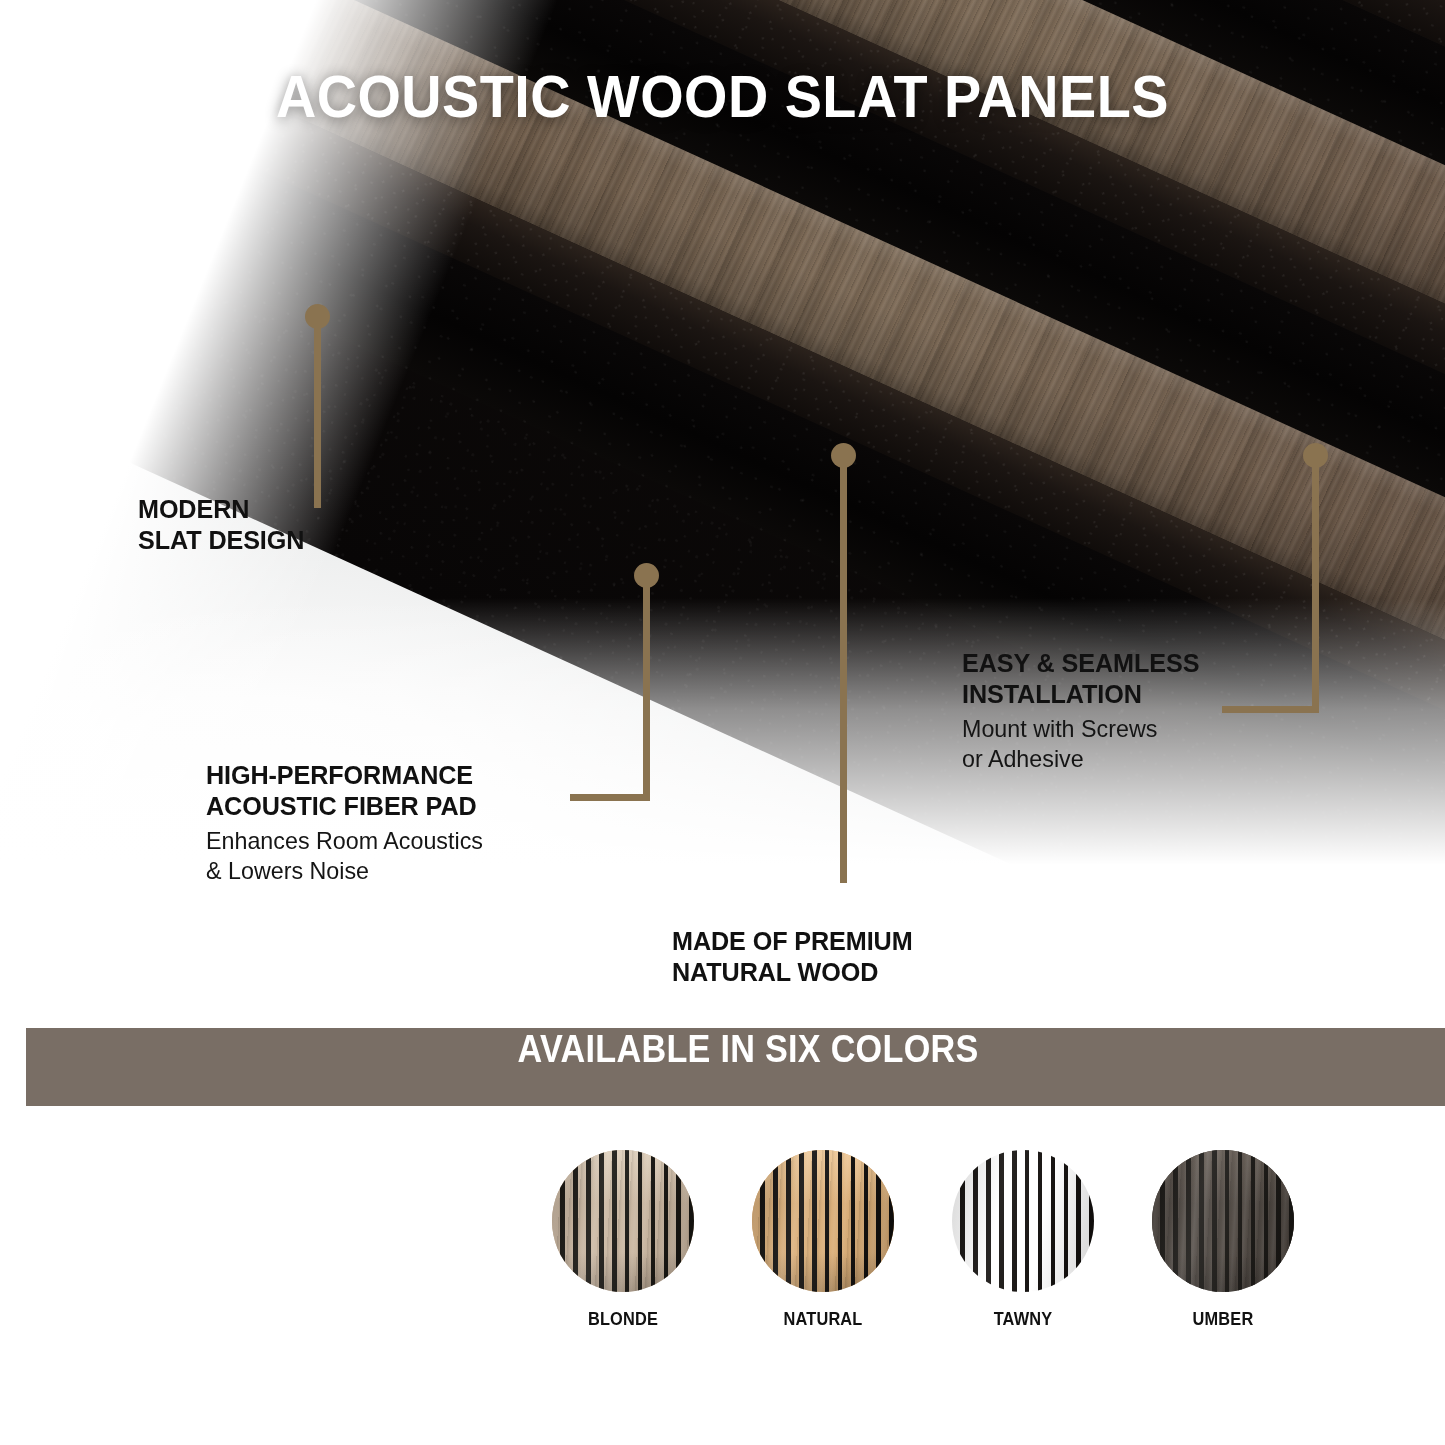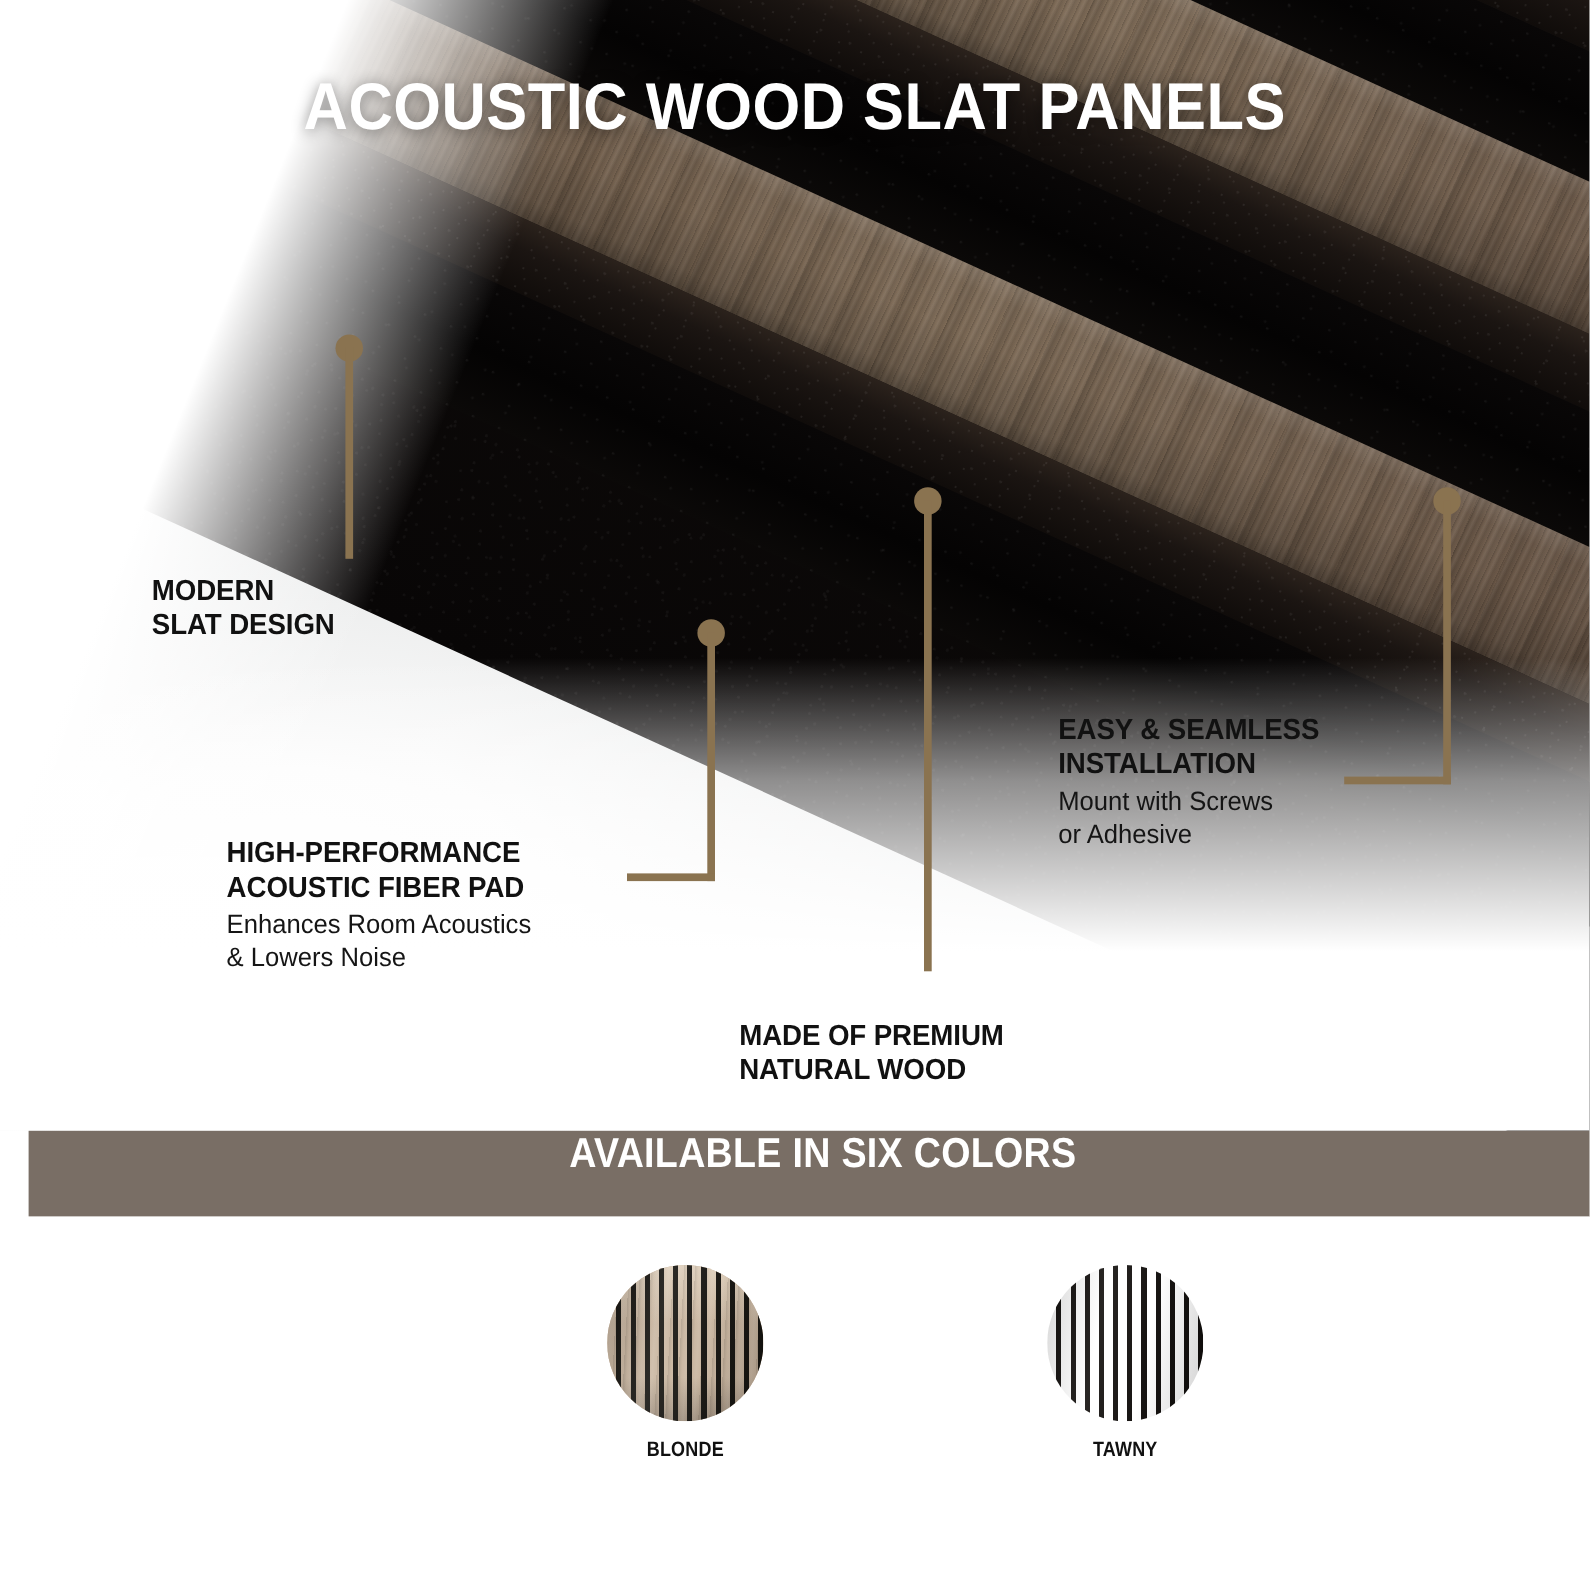--- a/index.html
+++ b/index.html
@@ -228,21 +228,21 @@
   <div class="dot" style="left:831px; top:443px;"></div>
   <div class="v" style="left:840px; top:455px; height:428px;"></div>
 </div>
 
 <div class="leader">
   <div class="dot" style="left:1303px; top:443px;"></div>
   <div class="v" style="left:1312px; top:455px; height:258px;"></div>
   <div class="h" style="left:1222px; top:706px; width:97px;"></div>
 </div>
 
-<div class="callout" style="left:138px; top:494px; width:330px;margin-top:27px;">
+<div class="callout" style="left:138px; top:494px; width:330px;">
   <div class="c-title">MODERN
 SLAT DESIGN</div>
 </div>
 
 <div class="callout" style="left:206px; top:760px; width:390px;">
   <div class="c-title">HIGH-PERFORMANCE
 ACOUSTIC FIBER PAD</div>
   <div class="c-sub">Enhances Room Acoustics
 &amp; Lowers Noise</div>
 </div>
@@ -269,24 +269,40 @@
 
   <div class="swatch" style="left:552px;">
     <div class="disc">
       <div class="grain" style="background: repeating-linear-gradient(93deg, rgba(0, 0, 0, 0.1) 0px, rgba(0, 0, 0, 0) 3px, rgba(255, 255, 255, 0.07) 6px, rgba(0, 0, 0, 0) 10px), linear-gradient(rgb(221, 205, 185) 0%, rgb(200, 180, 158) 38%, rgb(200, 180, 158) 72%, rgba(0, 0, 0, 0.22) 100%), rgb(200, 180, 158);"></div>
       <div class="slats" style="background: repeating-linear-gradient(90deg, rgba(0, 0, 0, 0) 0px, rgba(0, 0, 0, 0) 8.3px, rgb(21, 19, 15) 8.3px, rgb(21, 19, 15) 12.9px);"></div>
       <div class="sheen"></div>
     </div>
     <div class="lbl">BLONDE</div>
   </div>
 
+  <div class="swatch" style="left:752px;">
+    <div class="disc">
+      <div class="grain" style="background: repeating-linear-gradient(93deg, rgba(0, 0, 0, 0.1) 0px, rgba(0, 0, 0, 0) 3px, rgba(255, 255, 255, 0.07) 6px, rgba(0, 0, 0, 0) 10px), linear-gradient(rgb(238, 199, 149) 0%, rgb(216, 171, 116) 38%, rgb(216, 171, 116) 72%, rgba(0, 0, 0, 0.22) 100%), rgb(216, 171, 116);"></div>
+      <div class="slats" style="background: repeating-linear-gradient(90deg, rgba(0, 0, 0, 0) 0px, rgba(0, 0, 0, 0) 8.3px, rgb(14, 12, 10) 8.3px, rgb(14, 12, 10) 12.9px);"></div>
+      <div class="sheen"></div>
+    </div>
+    <div class="lbl">NATURAL</div>
+  </div>
 
   <div class="swatch" style="left:952px;">
     <div class="disc">
       <div class="grain"></div>
       <div class="slats" style="background: repeating-linear-gradient(90deg, rgba(0, 0, 0, 0) 0px, rgba(0, 0, 0, 0) 8.3px, rgb(16, 13, 11) 8.3px, rgb(16, 13, 11) 12.9px);"></div>
       <div class="sheen"></div>
     </div>
     <div class="lbl">TAWNY</div>
   </div>
 
+  <div class="swatch" style="left:1152px;">
+    <div class="disc">
+      <div class="grain" style="background: repeating-linear-gradient(93deg, rgba(0, 0, 0, 0.1) 0px, rgba(0, 0, 0, 0) 3px, rgba(255, 255, 255, 0.07) 6px, rgba(0, 0, 0, 0) 10px), linear-gradient(rgb(96, 87, 79) 0%, rgb(76, 69, 63) 38%, rgb(76, 69, 63) 72%, rgba(0, 0, 0, 0.22) 100%), rgb(76, 69, 63);"></div>
+      <div class="slats" style="background: repeating-linear-gradient(90deg, rgba(0, 0, 0, 0) 0px, rgba(0, 0, 0, 0) 8.3px, rgb(23, 21, 18) 8.3px, rgb(23, 21, 18) 12.9px);"></div>
+      <div class="sheen"></div>
+    </div>
+    <div class="lbl">UMBER</div>
+  </div>
 
 </div>
 
 </body></html>

